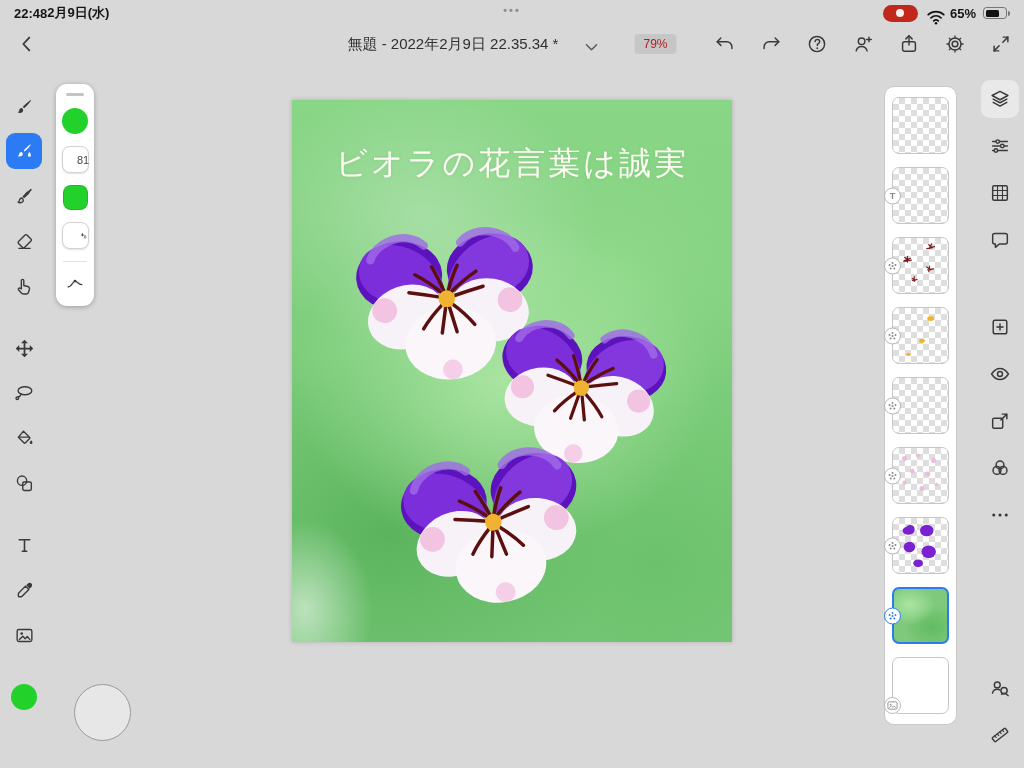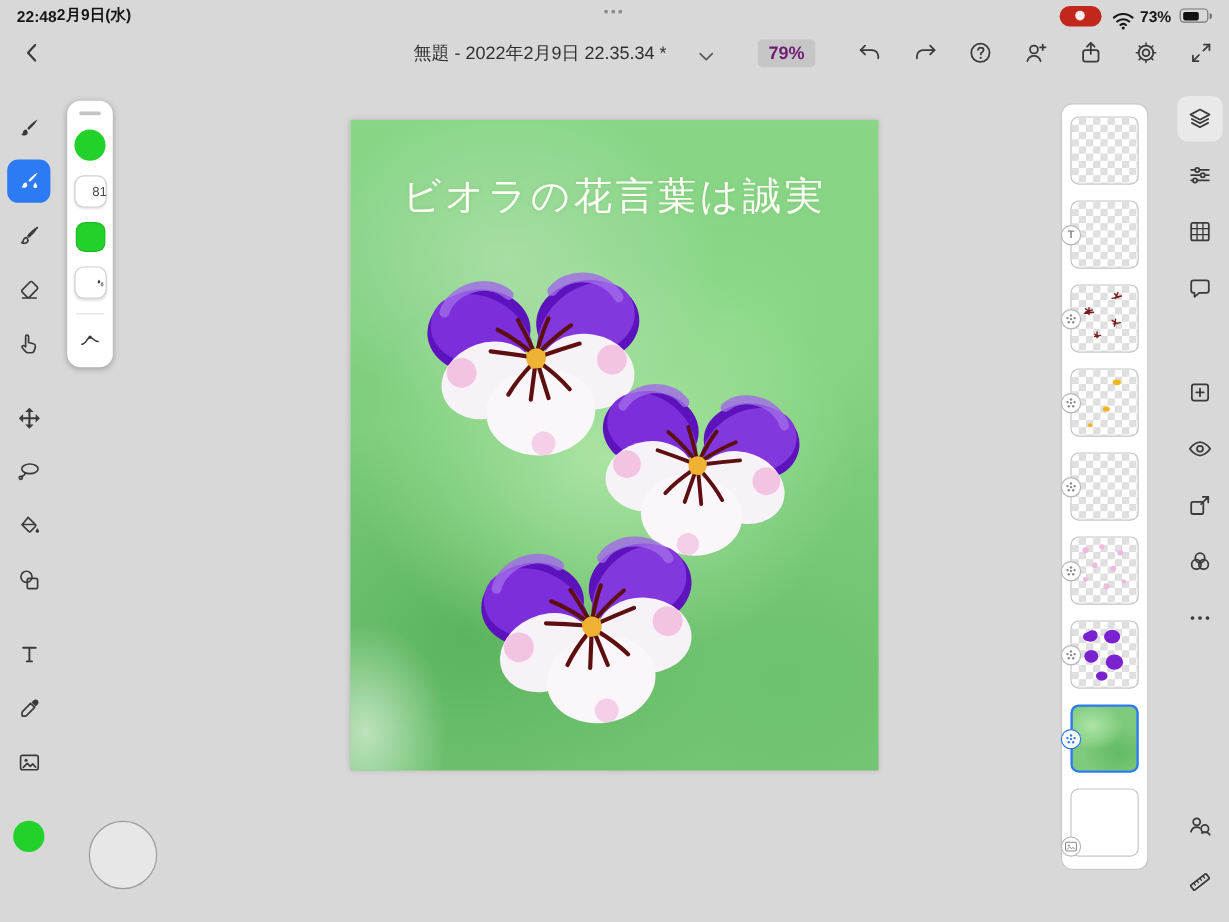--- a/index.html
+++ b/index.html
@@ -21,21 +21,21 @@
   .bat-body { width:24px; height:12px; border:1px solid rgba(0,0,0,.45); border-radius:3.5px; padding:1.5px; }
   .bat-fill { display:block; height:100%; width:70%; background:#111; border-radius:1.5px; }
   .bat-cap { width:2px; height:5px; background:rgba(0,0,0,.45); border-radius:0 2px 2px 0; margin-left:1px; }
 
   
   .title-bar { position:absolute; top:24px; left:0; right:0; height:40px; }
   .tb-back { position:absolute; left:10px; top:3px; width:34px; height:34px; display:flex; align-items:center; justify-content:center; color:#3a3a3a; }
   .tb-center { position:absolute; left:50%; top:0; height:40px; transform:translateX(-50%); display:flex; align-items:center; gap:22px; white-space:nowrap; }
   .doc-title { font-size:15px; color:#303030; }
   .tb-chevron { width:16px; height:16px; color:#5a5a5a; }
-  .zoom-badge { margin-left:16px; background:#c6c6c6; color:#701a75; font-size:15px; padding:3px 9px; border-radius:4px;font-weight:bold; }
+  .zoom-badge { margin-left:16px; background:#c6c6c6; color:#b91c1c; font-size:12px; padding:3px 9px; border-radius:4px; }
   .tb-right { position:absolute; right:6px; top:3px; display:flex; align-items:center; gap:12px; }
   .tb-btn { width:34px; height:34px; display:flex; align-items:center; justify-content:center; color:#3a3a3a; border-radius:8px; }
 
   .ic { width:22px; height:22px; display:block; }
 
   
   .left-toolbar { position:absolute; left:0; top:64px; bottom:0; width:48px; display:flex; flex-direction:column; align-items:center; padding-top:24px; gap:9px; }
   .tool { width:36px; height:36px; border-radius:9px; display:flex; align-items:center; justify-content:center; color:#3a3a3a; }
   .tool .ic { width:21px; height:21px; }
   .tool.selected { background:var(--accent); color:#fff; }
@@ -121,21 +121,21 @@
           <span class="rec-dot"></span>
         </span>
       <span class="sb-wifi">
           <svg class="ic" viewBox="0 0 24 24" fill="none" stroke="currentColor" stroke-width="1.6" stroke-linecap="round" stroke-linejoin="round">
             <path d="M3.5 9.5C8.5 5 15.5 5 20.5 9.5" stroke-width="1.9"></path>
             <path d="M6.5 13c3.2-2.8 7.8-2.8 11 0" stroke-width="1.9"></path>
             <path d="M9.5 16.2c1.5-1.3 3.5-1.3 5 0" stroke-width="1.9"></path>
             <circle cx="12" cy="18.9" r="1.4" fill="currentColor" stroke="none"></circle>
           </svg>
         </span>
-      <span>73%</span>
+      <span>65%</span>
       <span class="battery">
           <span class="bat-body">
             <span class="bat-fill"></span>
           </span>
           <span class="bat-cap"></span>
         </span>
     </div>
   </div>
 
   <div class="title-bar">

